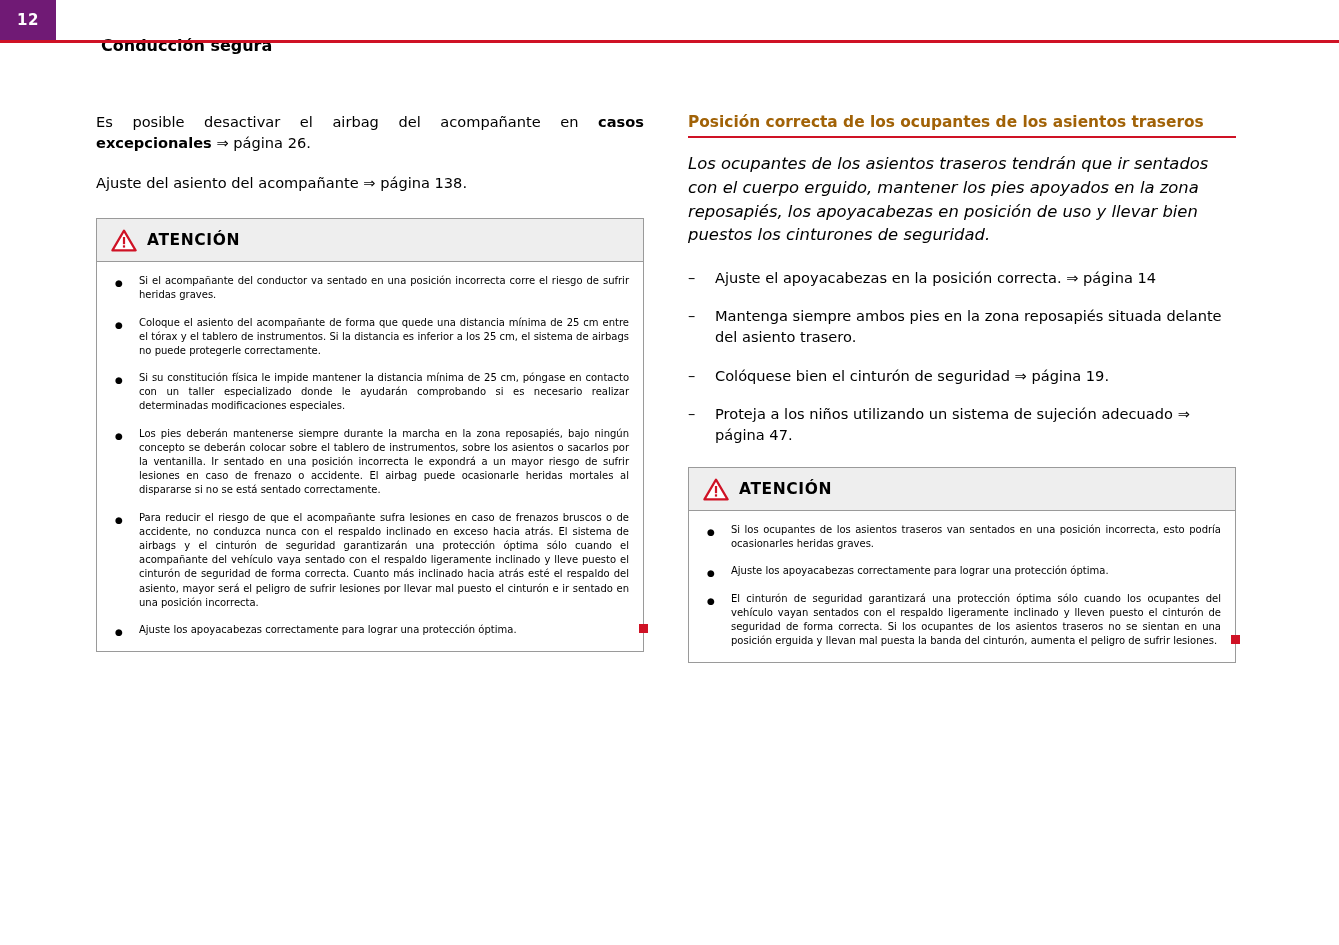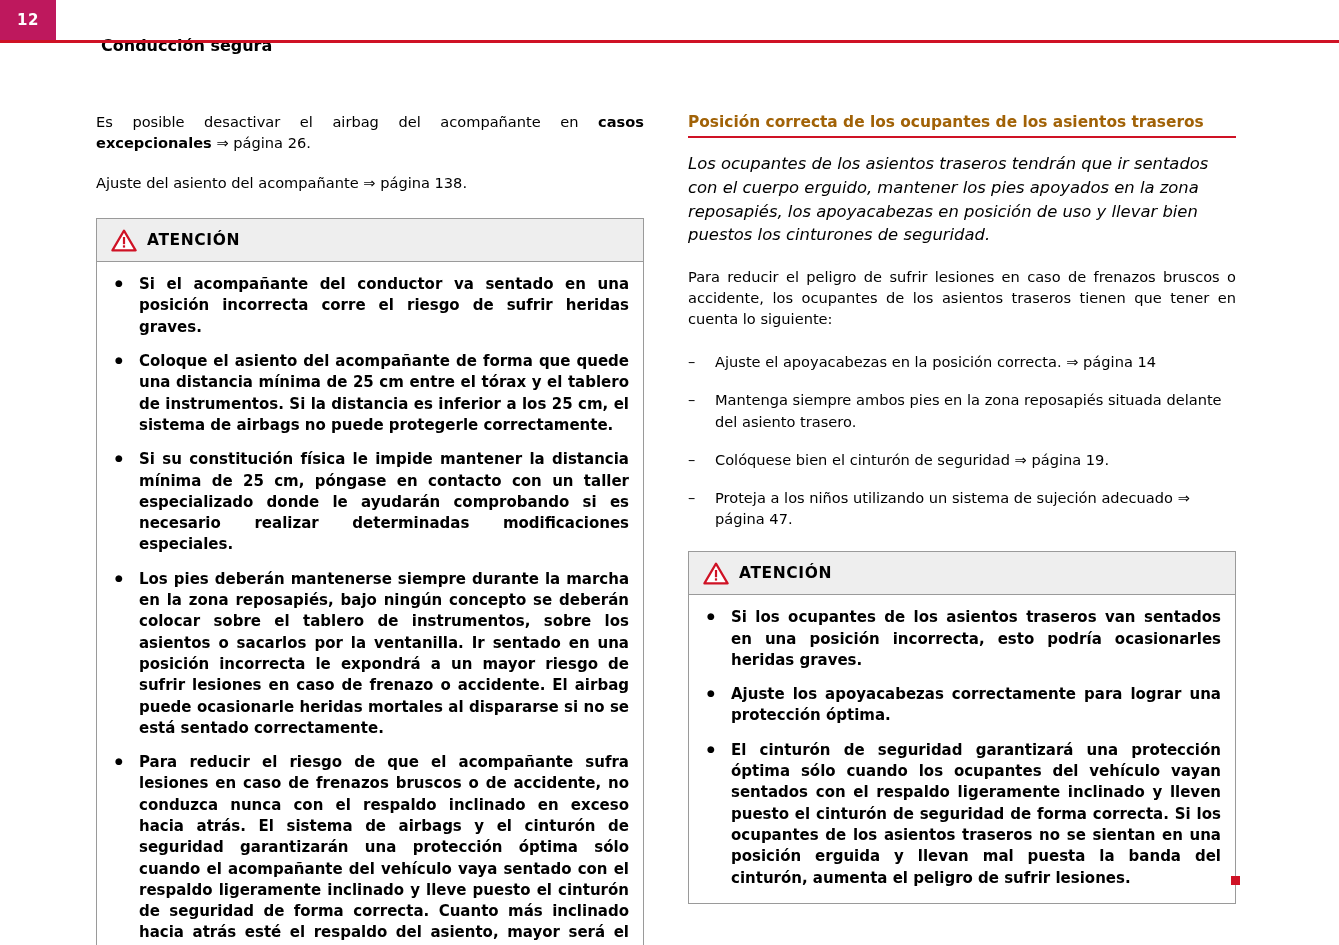--- a/index.html
+++ b/index.html
@@ -23,21 +23,21 @@
     top: 0;
     width: 1339px;
     height: 40px;
   }
   .page-number-box {
     position: absolute;
     left: 0;
     top: 0;
     width: 56px;
     height: 40px;
-    background: #be185d;
+    background: #701a75;
     color: #ffffff;
     font-size: 15px;
     font-weight: bold;
     display: flex;
     align-items: center;
     justify-content: center;
     letter-spacing: 0.5px;
   }
   .header-rule {
     position: absolute;
@@ -104,22 +104,22 @@
     width: 26px;
     height: 23px;
     position: relative;
     display: inline-block;
   }
   .warning-body {
     padding: 12px 14px 14px 14px;
   }
   .bullet-item {
     position: relative;
-    font-size: 15px;
-    font-weight: bold;
+    font-size: 10px;
+    font-weight: normal;
     line-height: 1.42;
     padding-left: 28px;
     margin-bottom: 13px;
     text-align: justify;
   }
   .bullet-item:last-child { margin-bottom: 0; }
   .bullet-item::before {
     content: "\25CF";
     position: absolute;
     left: 4px;
@@ -208,21 +208,20 @@
     <div class="end-marker"></div>
   </div>
 </div>
 
 <div class="column col-right" style="top:112px;">
 
   <h2 class="section-title">Posición correcta de los ocupantes de los asientos traseros</h2>
 
   <p class="intro-italic">Los ocupantes de los asientos traseros tendrán que ir sentados con el cuerpo erguido, mantener los pies apoyados en la zona reposapiés, los apoyacabezas en posición de uso y llevar bien puestos los cinturones de seguridad.</p>
 
-  <p class="para" style="margin-bottom:22px;">Para reducir el peligro de sufrir lesiones en caso de frenazos bruscos o accidente, los ocupantes de los asientos traseros tienen que tener en cuenta lo siguiente:</p>
 
   <ul class="dash-list">
     <li class="dash-item">Ajuste el apoyacabezas en la posición correcta. ⇒ página 14</li>
     <li class="dash-item">Mantenga siempre ambos pies en la zona reposapiés situada delante del asiento trasero.</li>
     <li class="dash-item">Colóquese bien el cinturón de seguridad ⇒ página 19.</li>
     <li class="dash-item" style="margin-bottom:22px;">Proteja a los niños utilizando un sistema de sujeción adecuado ⇒ página 47.</li>
   </ul>
 
   <div class="warning-box">
     <div class="warning-head">

